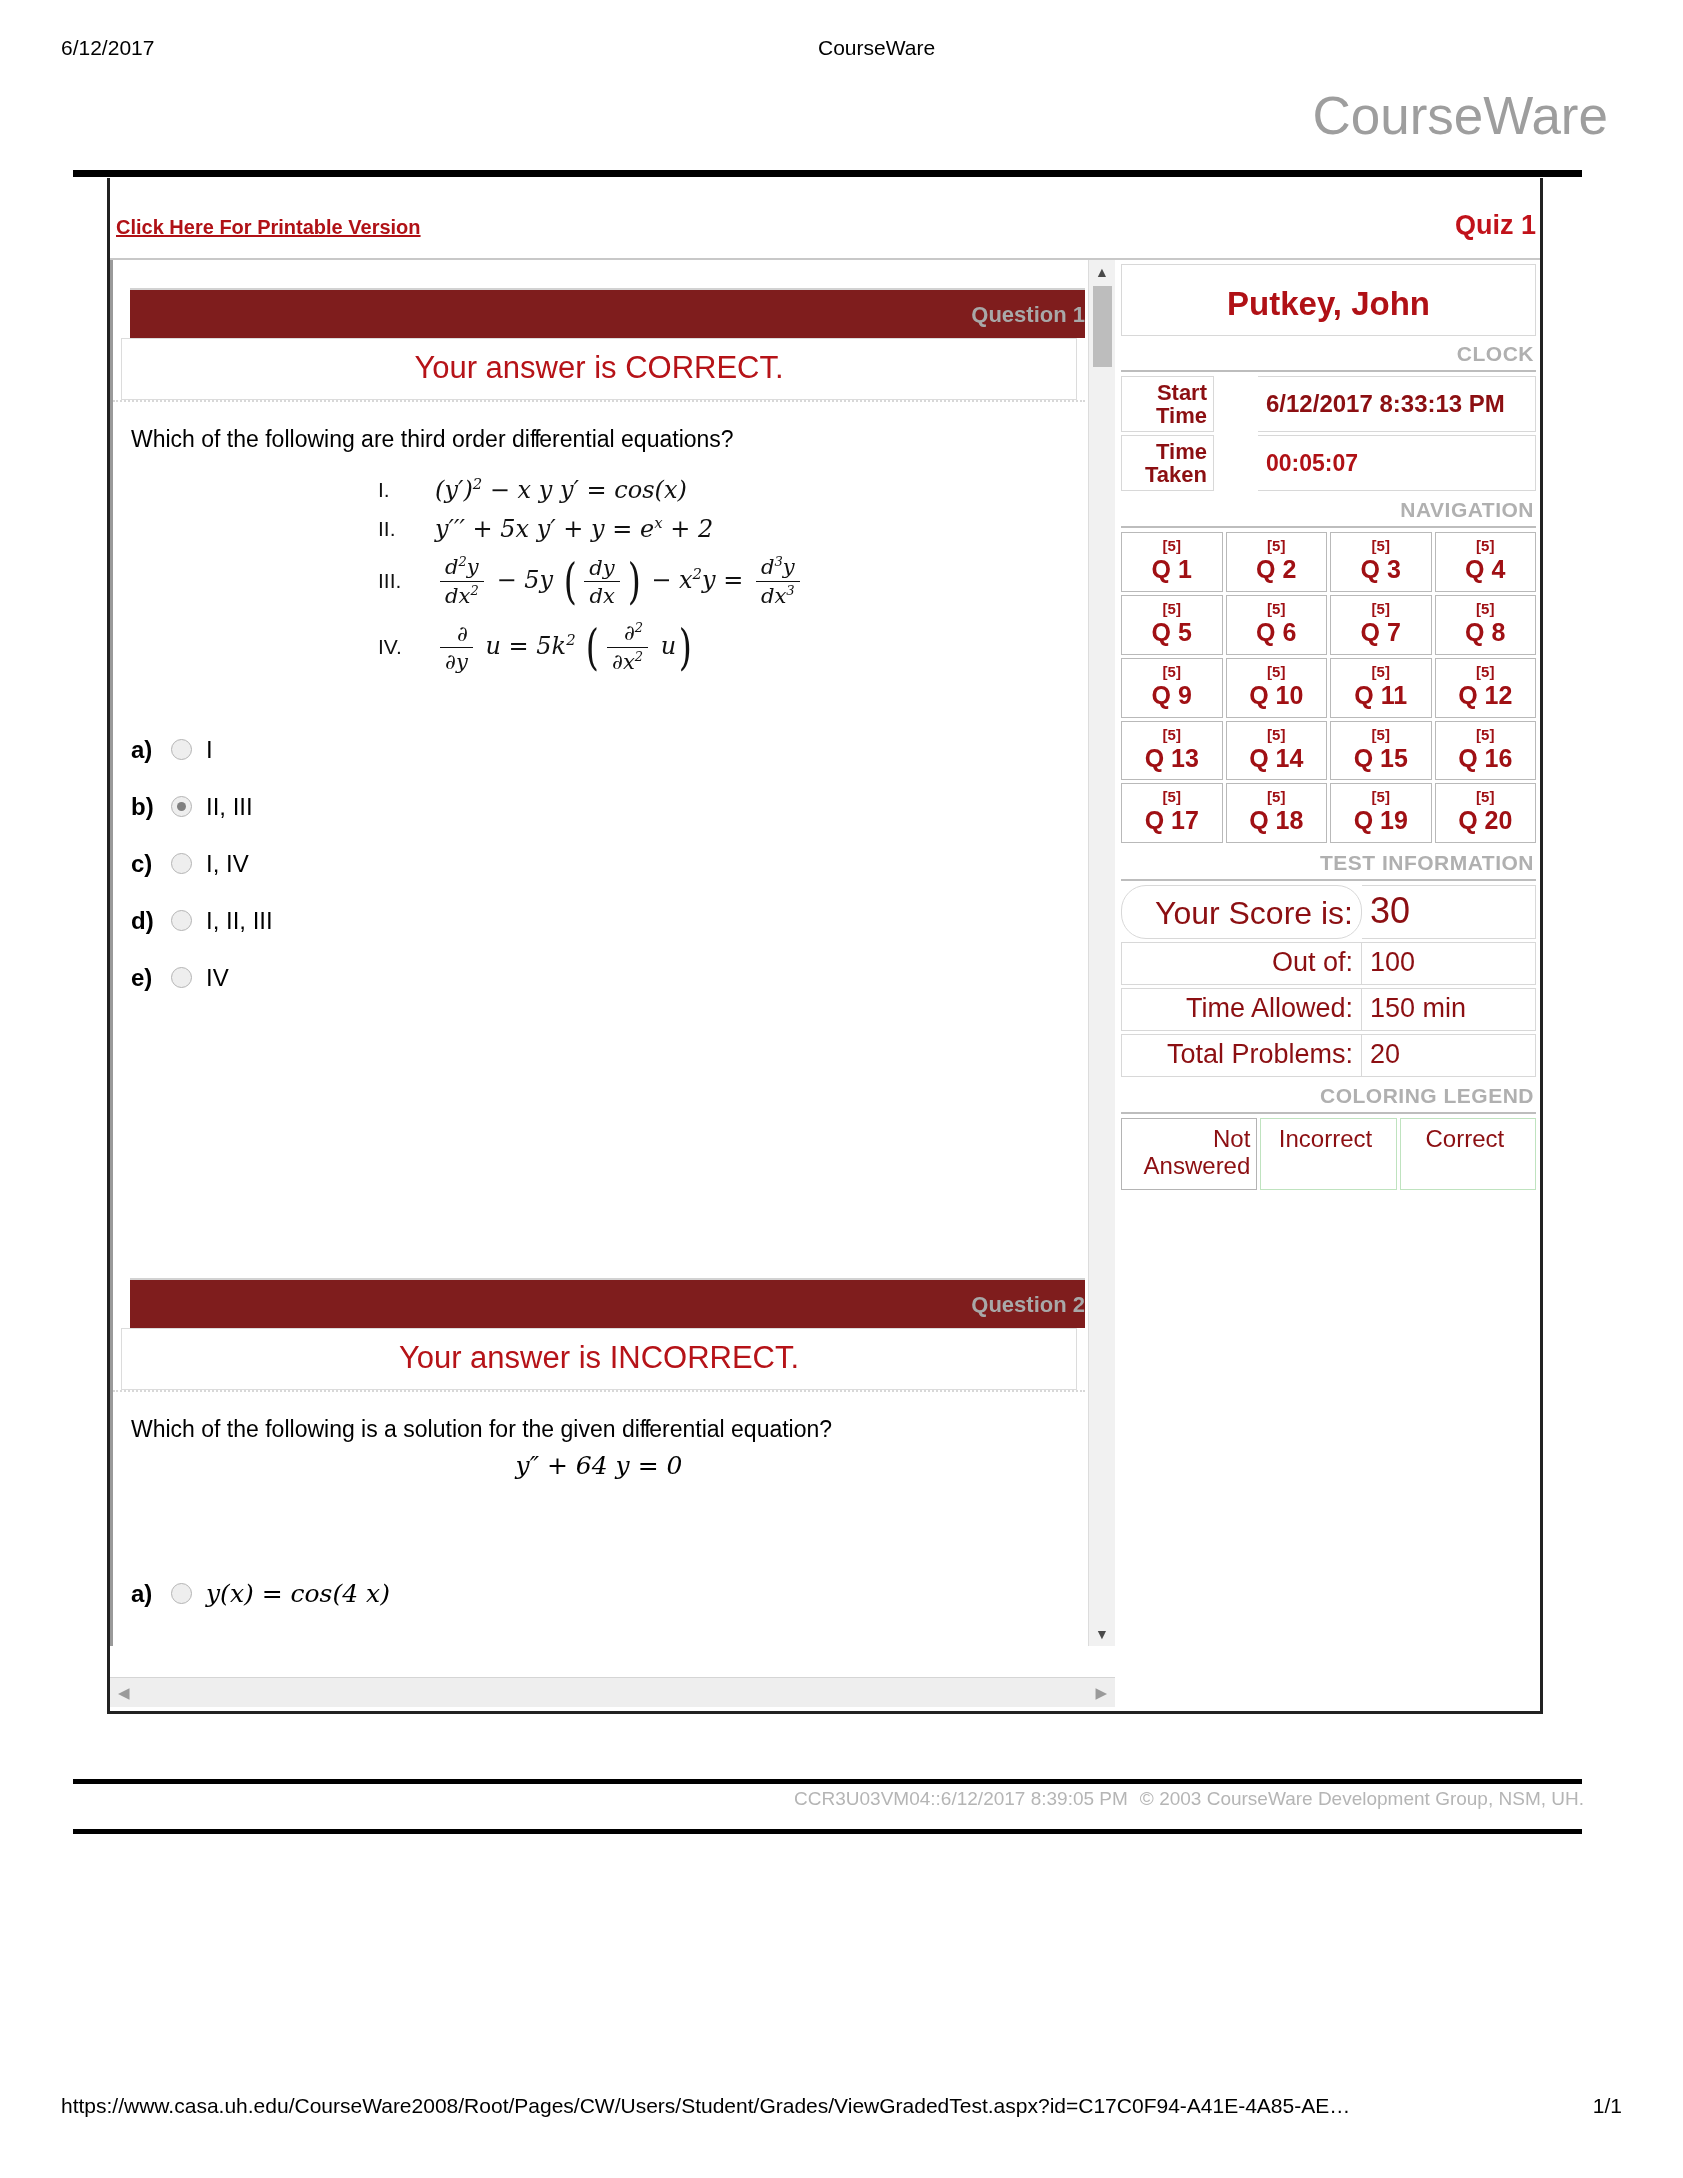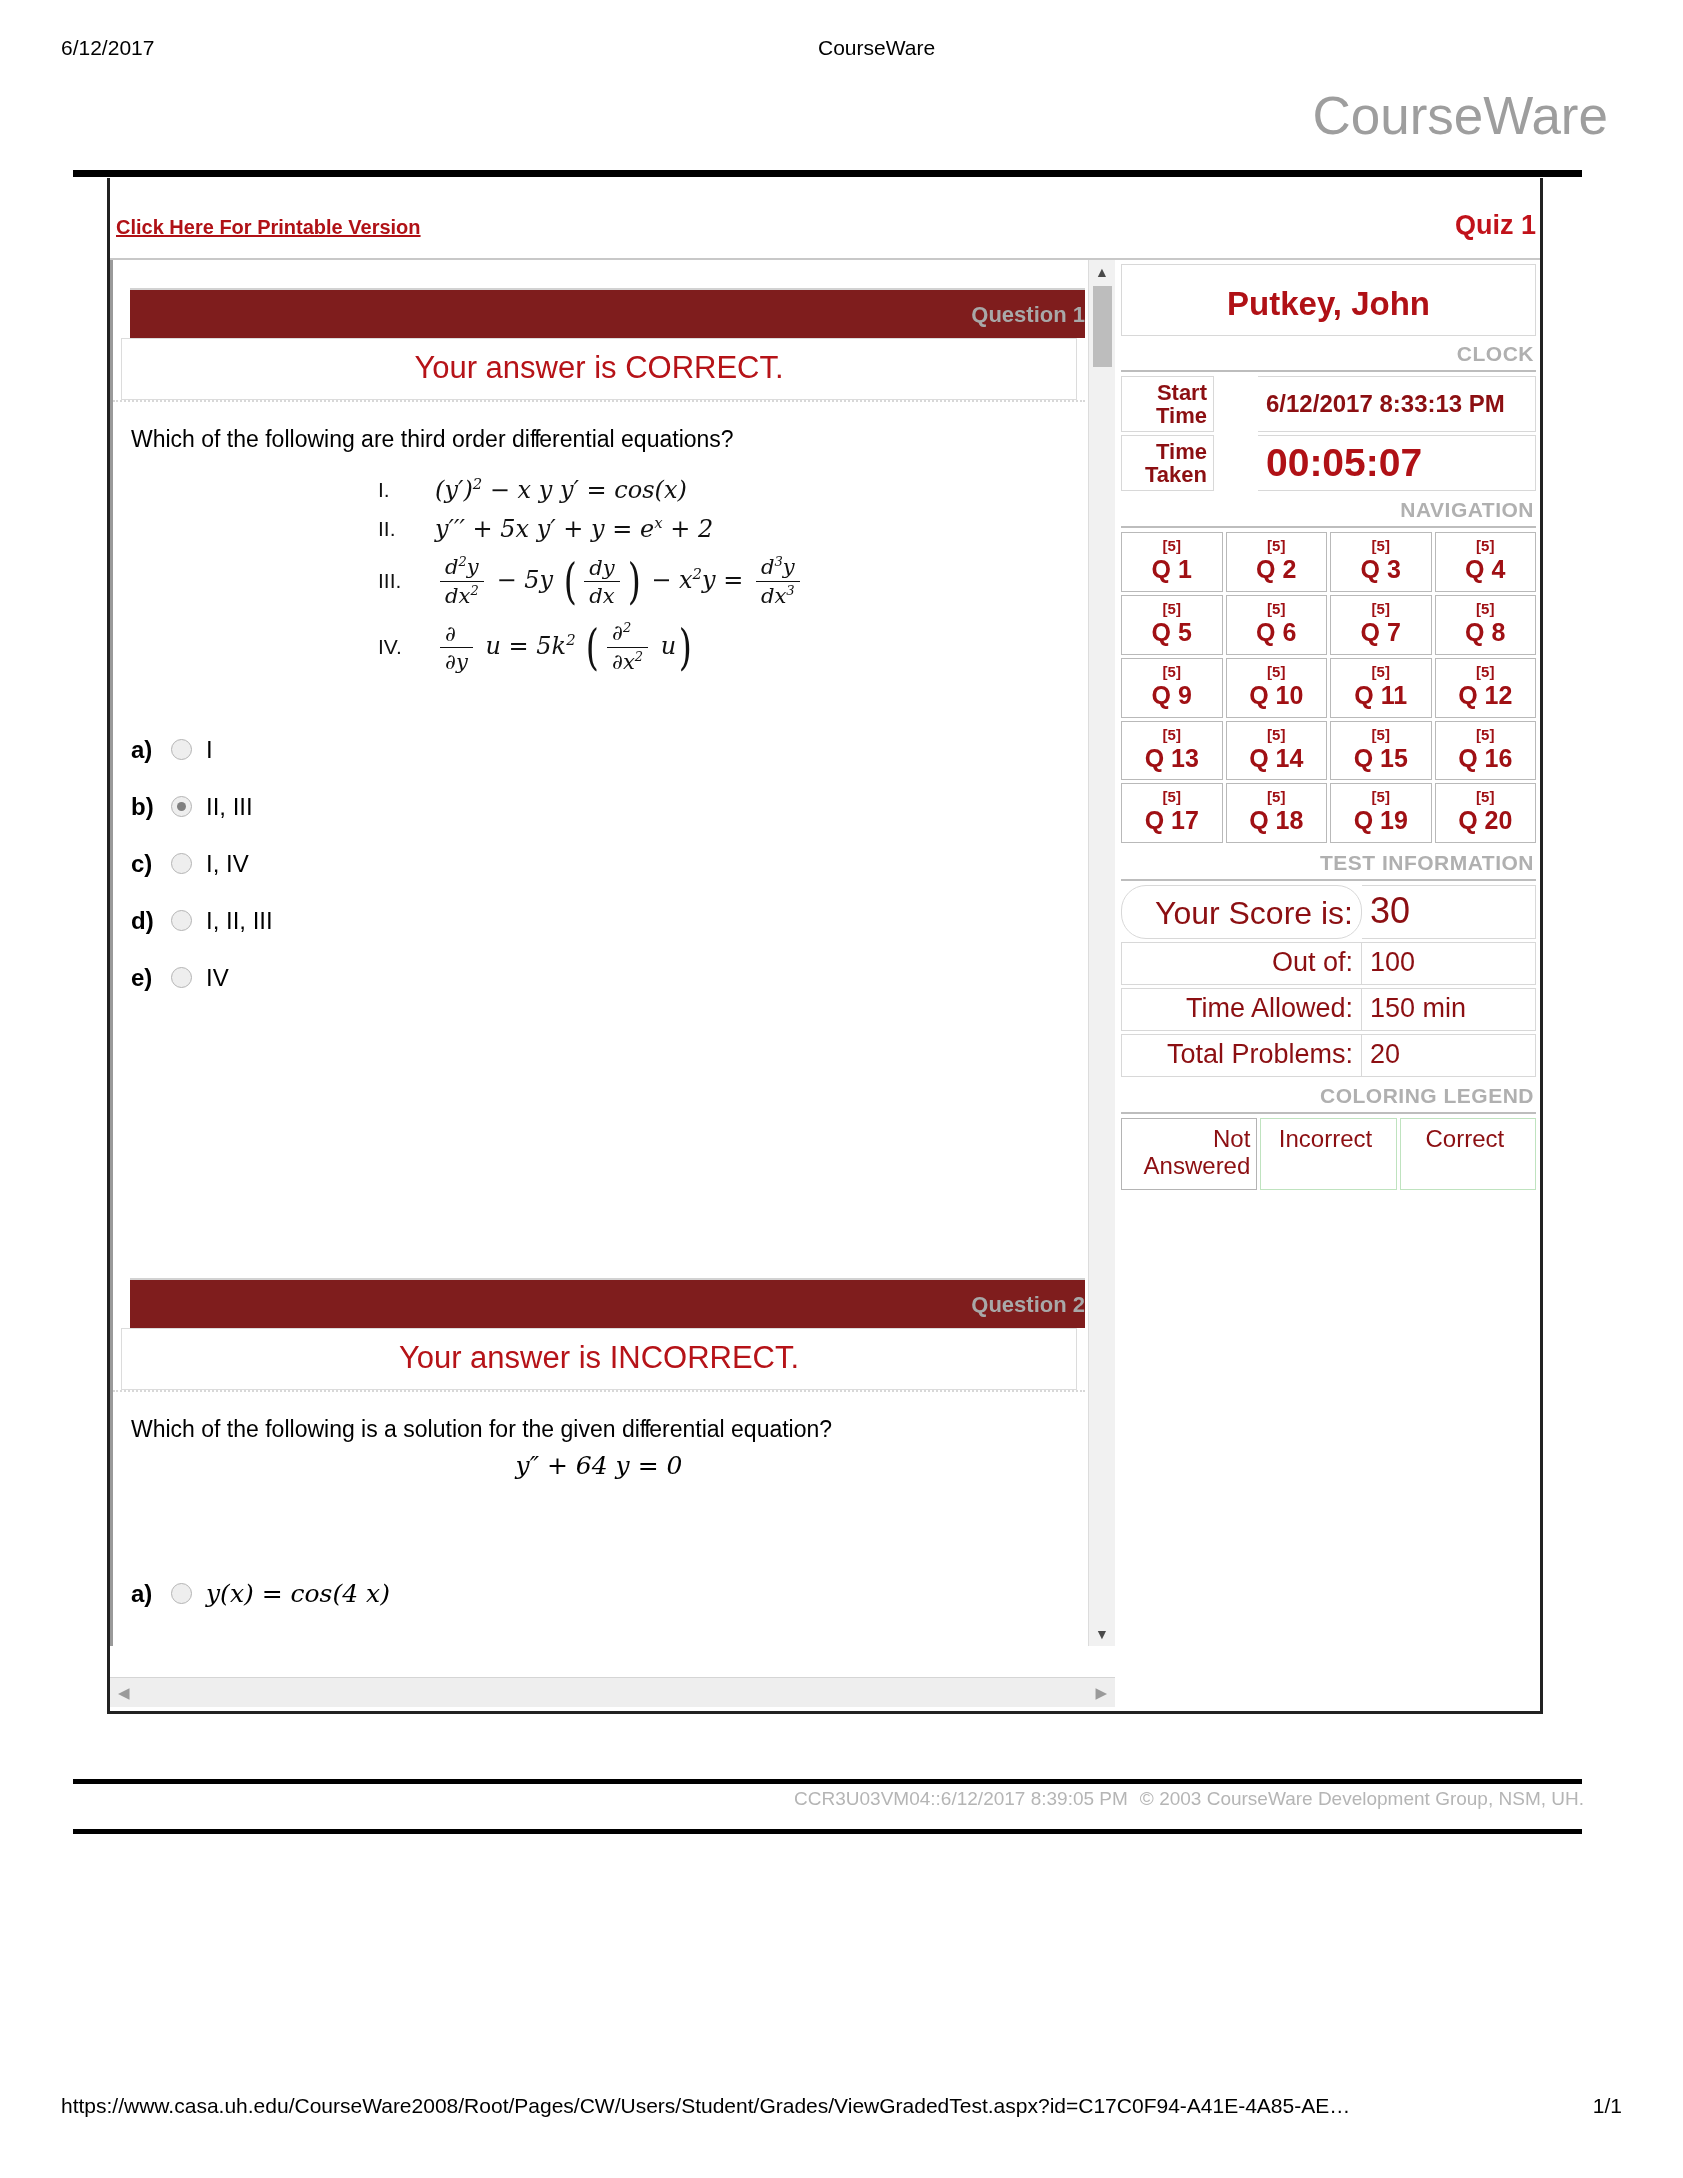--- a/index.html
+++ b/index.html
@@ -159,21 +159,21 @@
     font-size: 21px;
     font-family: "Liberation Sans", sans-serif;
     text-align: left;
   }
   .mexpr { font-size: 24px; font-style: italic; }
   .mexpr sup, .mexpr sub { font-size: 0.62em; font-style: italic; }
   .frac {
     display: inline-flex;
     flex-direction: column;
     vertical-align: middle;
-    text-align: left;
+    text-align: right;
     margin: 0 5px;
     font-size: 0.88em;
   }
   .frac > span:first-child { border-bottom: 1.5px solid #111; padding: 0 5px 1px; }
   .frac > span:last-child  { padding: 1px 5px 0; }
   .paren {
     display: inline-block;
     font-size: 2.0em;
     font-style: normal;
     vertical-align: middle;
@@ -304,21 +304,21 @@
     border: 1px solid #d8d8d8;
     border-left: none;
     color: #8c0f12;
     font-weight: bold;
     font-size: 24px;
     padding: 4px 8px;
     flex: 1;
     display: flex;
     align-items: center;
   }
-  .kv .v.big { font-size: 39px; color: #b01116; }
+  .kv .v.big { font-size: 23px; color: #b01116; }
 
   .navgrid {
     display: grid;
     grid-template-columns: repeat(4, 1fr);
     gap: 3px;
     margin-bottom: 4px;
   }
   .navcell {
     border: 1px solid #b9b9b9;
     text-align: center;

